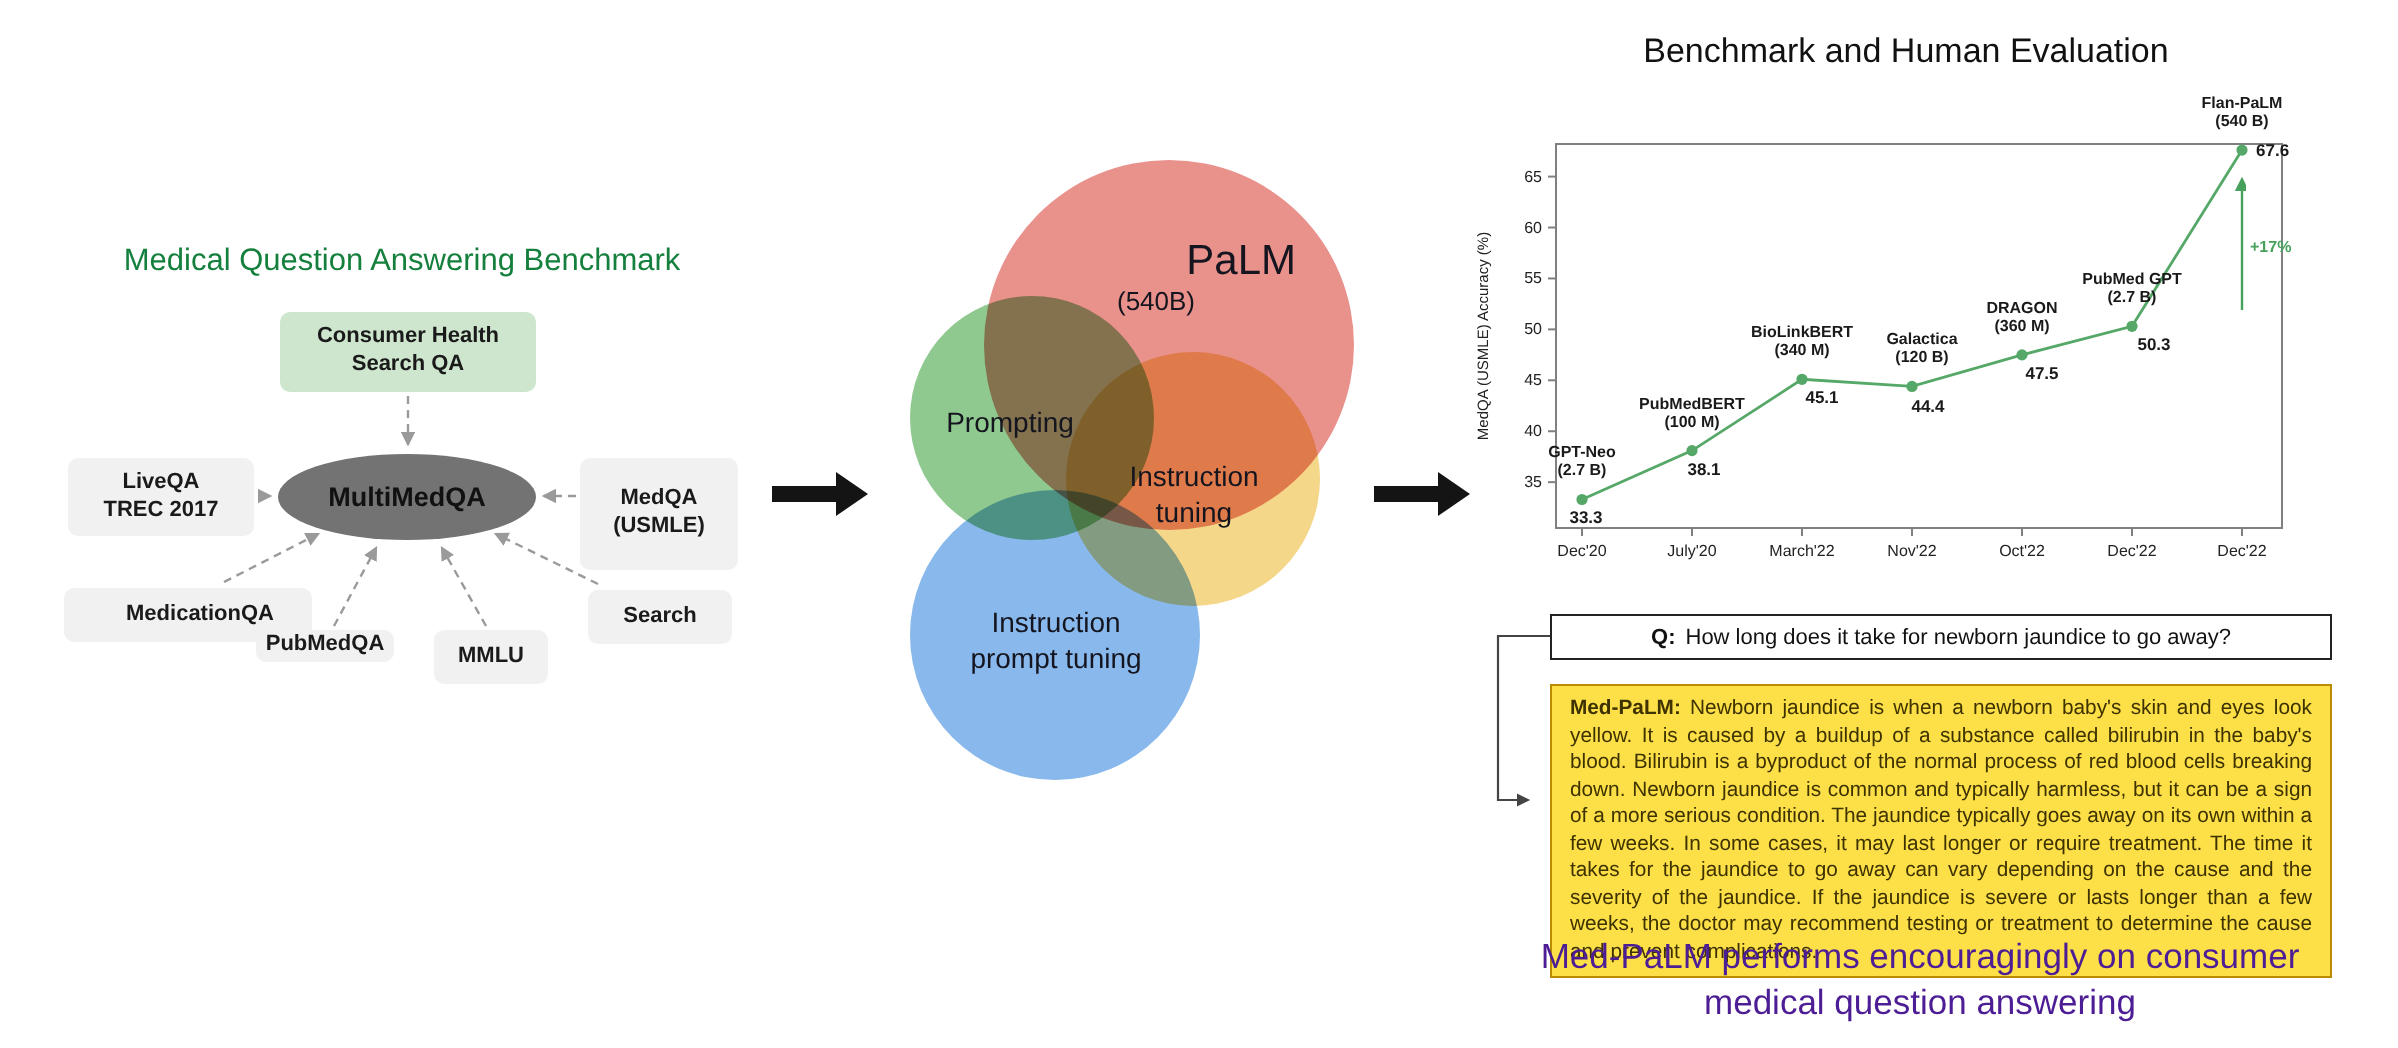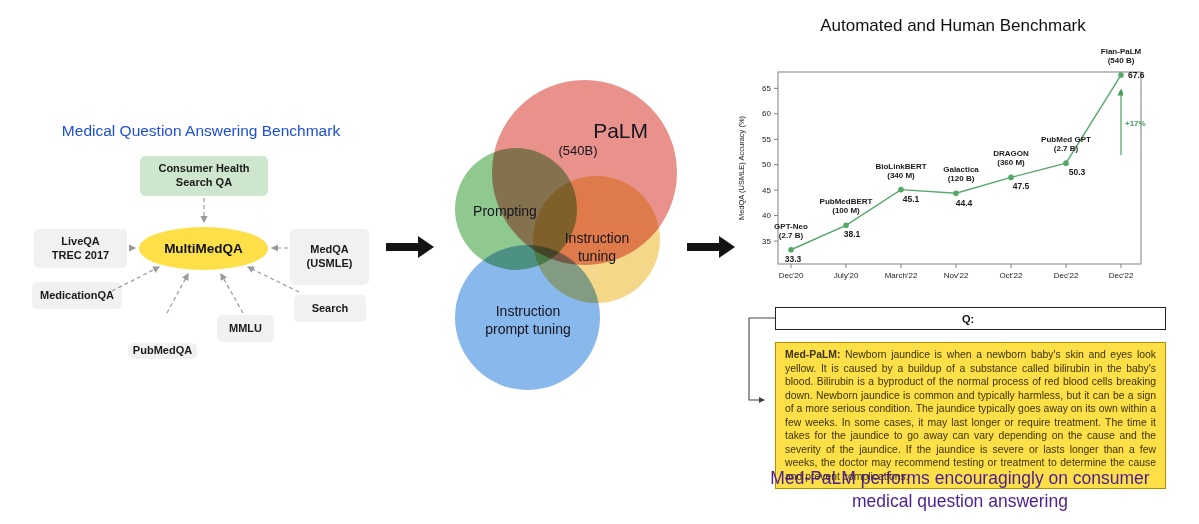--- a/index.html
+++ b/index.html
@@ -4,22 +4,22 @@
 <style>
   html,body{margin:0;padding:0;background:#ffffff;}
   body{font-family:"Liberation Sans", sans-serif;color:#111;}
   #figure{position:relative;width:1199px;height:524px;background:#fff;overflow:hidden;}
   .abs{position:absolute;}
   .center-text{display:flex;align-items:center;justify-content:center;text-align:center;}
   .box{border-radius:5px;font-size:11px;font-weight:bold;color:#1a1a1a;
        white-space:pre-line;line-height:1.25;}
   .box-gray{background:#f1f1f1;}
   .box-green{background:#cde6cd;}
-  .hub-ellipse{background:#fde047;border-radius:50%;font-size:13.5px;font-weight:bold;}
-  .panel-title{font-size:15.5px;color:#1d4ed8;text-align:center;}
+  .hub-ellipse{background:#737373;border-radius:50%;font-size:13.5px;font-weight:bold;}
+  .panel-title{font-size:15.5px;color:#15803d;text-align:center;}
   .vcircle{position:absolute;border-radius:50%;mix-blend-mode:multiply;}
   .vlabel{position:absolute;text-align:center;color:#15151f;white-space:pre-line;line-height:1.3;}
   .chart-title{font-size:17px;text-align:center;color:#111;}
   .qbox{background:#ffffff;border:1px solid #222;font-size:11px;box-sizing:border-box;}
   .qbox .qp{font-weight:bold;margin-right:5px;}
   .answer-box{border:1.5px solid #b98b00;box-sizing:border-box;padding:5px 9px;
       font-size:10.4px;line-height:1.3;text-align:justify;color:#3e3200;}
   .answer-box .ap{font-weight:bold;}
   .caption{font-size:17.5px;text-align:center;color:#4c1d95;white-space:pre-line;line-height:1.3;}
   svg text{font-family:"Liberation Sans", sans-serif;}
@@ -34,22 +34,22 @@
 
     <div class="abs center-text box box-green" style="left:140px;top:156px;width:128px;height:40px;text-align:center;">Consumer Health
 Search QA</div>
 
     <div class="abs center-text hub-ellipse" style="left:139px;top:227px;width:129px;height:43px;">MultiMedQA</div>
 
     <div class="abs center-text box box-gray" style="left:34px;top:229px;width:93px;height:39px;">LiveQA
 TREC 2017</div>
     <div class="abs center-text box box-gray" style="left:290px;top:229px;width:79px;height:56px;">MedQA
 (USMLE)</div>
-    <div class="abs center-text box box-gray" style="left:32px;top:282px;width:90px;height:27px;">MedicationQA</div>
-    <div class="abs center-text box box-gray" style="left:128px;top:315px;width:69px;height:16px;margin-top:28px;">PubMedQA</div>
+    <div class="abs center-text box box-gray" style="left:32px;top:294px;width:112px;height:27px;padding-left:12px;">MedicationQA</div>
+    <div class="abs center-text box box-gray" style="left:128px;top:315px;width:69px;height:16px;">PubMedQA</div>
     <div class="abs center-text box box-gray" style="left:217px;top:315px;width:57px;height:27px;">MMLU</div>
     <div class="abs center-text box box-gray" style="left:294px;top:295px;width:72px;height:27px;">Search</div>
   </div>
 
   <div>
     <div class="abs" style="left:0;top:0;width:1199px;height:524px;pointer-events:none;">
       <div class="vcircle" style="left: 492px; top: 80px; width: 185px; height: 185px; background: rgb(233, 145, 139);"></div>
       <div class="vcircle" style="left: 455px; top: 148px; width: 122px; height: 122px; background: rgb(144, 201, 144);"></div>
       <div class="vcircle" style="left: 533px; top: 176px; width: 127px; height: 127px; background: rgb(245, 215, 138);"></div>
       <div class="vcircle" style="left: 455px; top: 245px; width: 145px; height: 145px; background: rgb(136, 184, 236);"></div>
@@ -57,21 +57,21 @@
     <div class="abs vlabel" style="left:508px;top:117px;width:140px;font-size:21px;text-align:right;">PaLM</div>
     <div class="abs vlabel" style="left:508px;top:143px;width:140px;font-size:13px;">(540B)</div>
     <div class="abs vlabel" style="left:444px;top:202px;width:122px;font-size:14px;">Prompting</div>
     <div class="abs vlabel" style="left:537px;top:229px;width:120px;font-size:14px;">Instruction
 tuning</div>
     <div class="abs vlabel" style="left:458px;top:302px;width:140px;font-size:14px;">Instruction
 prompt tuning</div>
   </div>
 
   <div>
-    <div class="abs chart-title" style="left:733px;top:16px;width:440px;">Automated and Human Benchmark</div>
+    <div class="abs chart-title" style="left:733px;top:16px;width:440px;">Benchmark and Human Evaluation</div>
 
     <svg id="chart-svg" class="abs" style="left:733px;top:42px;" width="440" height="248" viewBox="0 0 440 248">
       <defs>
         <marker id="annArrow" markerWidth="7" markerHeight="7" refX="3" refY="5.5" orient="auto-start-reverse">
           <path d="M0,0 L6,3 L0,6 Z" fill="#45a15c" transform="translate(0,2.5)"></path>
         </marker>
       </defs>
     <rect x="45" y="30" width="363" height="192" fill="none" stroke="#808080" stroke-width="1"></rect>
         <line x1="41" y1="199.08222811671087" x2="45" y2="199.08222811671087" stroke="#808080"></line>
         <text x="38" y="201.58222811671087" text-anchor="end" font-size="8" fill="#222">35</text>
@@ -130,20 +130,21 @@
         <circle cx="388" cy="33.055702917771924" r="2.8" fill="#55a868"></circle>
         <text x="388" y="12.055702917771924" text-anchor="middle" font-size="8" font-weight="bold" fill="#1a1a1a">Flan-PaLM</text>
         <text x="388" y="21.055702917771924" text-anchor="middle" font-size="8" font-weight="bold" fill="#1a1a1a">(540 B)</text>
         <text x="395" y="36.055702917771924" text-anchor="start" font-size="8.5" font-weight="bold" fill="#1a1a1a">67.6</text>
         <line x1="388" y1="113" x2="388" y2="50" stroke="#45a15c" stroke-width="1.2" marker-end="url(#annArrow)"></line>
         <text x="392" y="84" font-size="8" font-weight="bold" fill="#45a15c">+17%</text>
       </svg>
 
     <div class="abs center-text qbox" style="left:775px;top:307px;width:391px;height:23px;">
       <span class="qp">Q:</span>
+      <span>How long does it take for newborn jaundice to go away?</span>
     </div>
 
     <div class="abs answer-box" style="left: 775px; top: 342px; width: 391px; background: #fde047;">
       <span class="ap">Med-PaLM:</span>
       <span>Newborn jaundice is when a newborn baby's skin and eyes look yellow. It is caused by a buildup of a substance called bilirubin in the baby's blood. Bilirubin is a byproduct of the normal process of red blood cells breaking down. Newborn jaundice is common and typically harmless, but it can be a sign of a more serious condition. The jaundice typically goes away on its own within a few weeks. In some cases, it may last longer or require treatment. The time it takes for the jaundice to go away can vary depending on the cause and the severity of the jaundice. If the jaundice is severe or lasts longer than a few weeks, the doctor may recommend testing or treatment to determine the cause and prevent complications.</span>
     </div>
 
     <div class="abs caption" style="left:745px;top:467px;width:430px;">Med-PaLM performs encouragingly on consumer
 medical question answering</div>
   </div>

